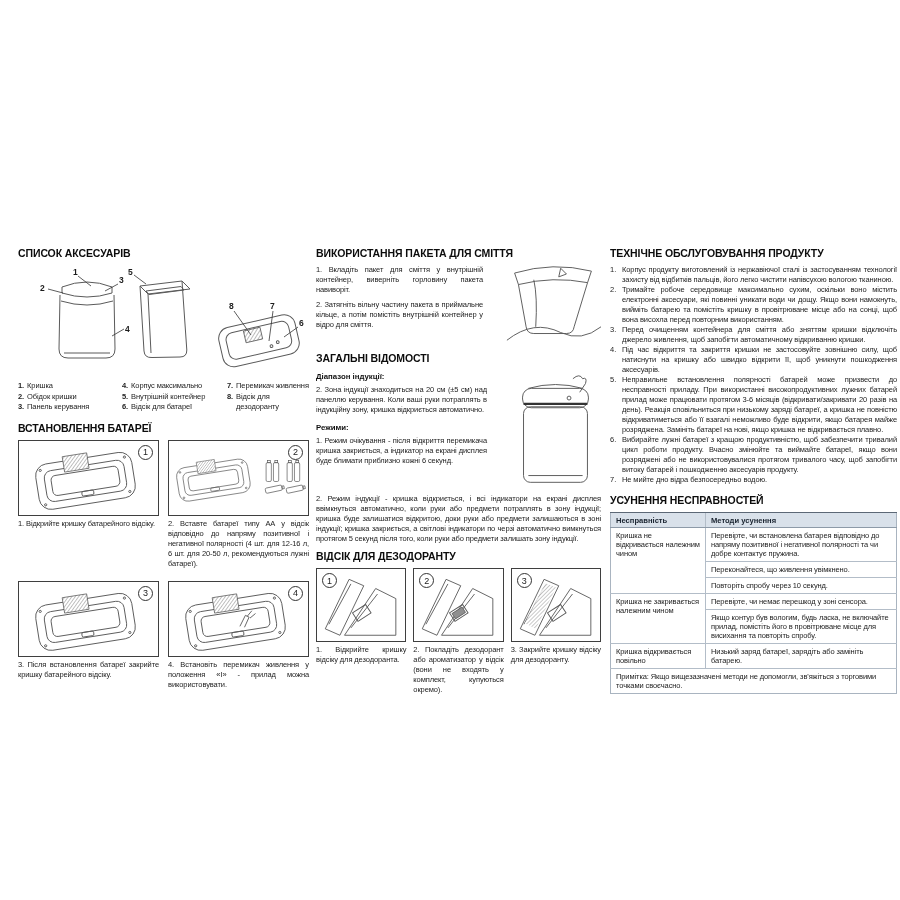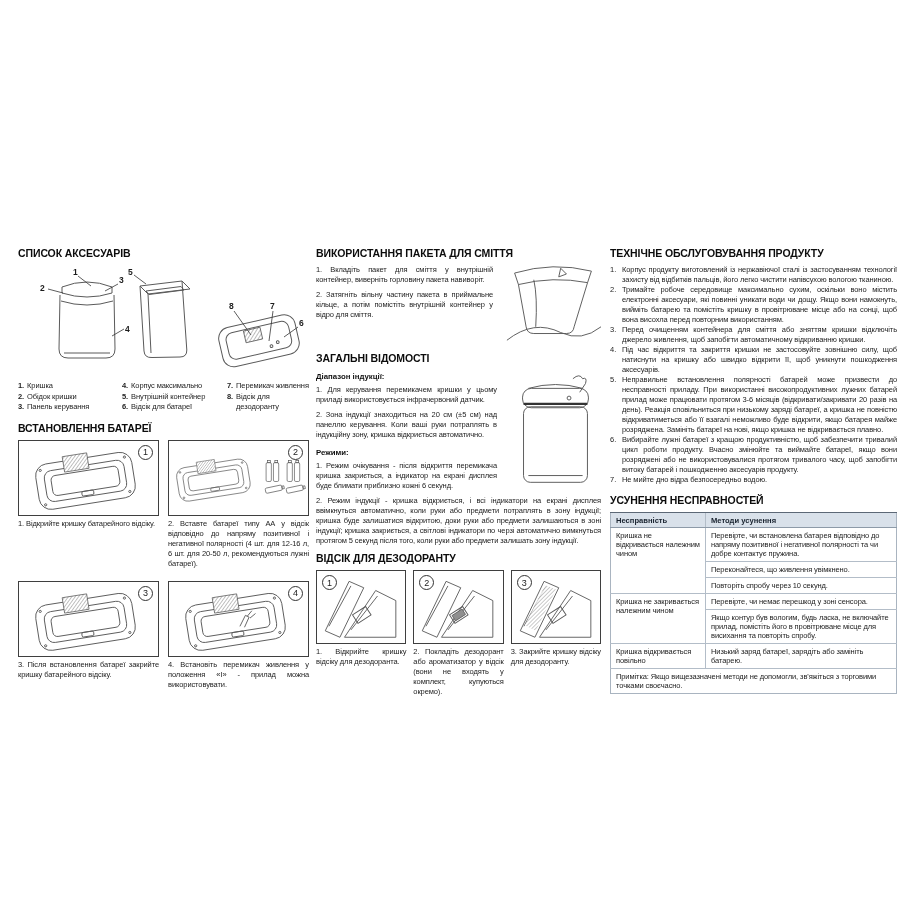--- a/index.html
+++ b/index.html
@@ -30,21 +30,21 @@
   .frame { position:relative; border:1px solid #3f3f3f; height:76px; background:#fff;
            display:flex; align-items:center; justify-content:center; gap:4px; overflow:hidden; }
   .g3 .frame { height:74px; }
   .badge { position:absolute; width:15px; height:15px; border:1.2px solid #333; border-radius:50%;
            background:#fff; font-size:9px; color:#222; display:flex; align-items:center; justify-content:center; z-index:2; }
   .badge.tr { top:4px; right:5px; }
   .badge.tl { top:4px; left:5px; }
   .cap { margin-top:3px; }
 
   
-  .media-row { display:flex; gap:12px; }
+  .media-row { display:flex; gap:22px; }
   .media-text { flex:1; min-width:0; }
   .bag-img { flex:none; margin-top:-13px; }
   .bin-img { flex:none; margin-top:2px; }
 
   
   .ml { display:flex; gap:3px; }
   .ml .mn { flex:none; width:9px; font-size:7.5px; line-height:10px; color:#232323; }
   .ml .mt { flex:1; }
 
   
@@ -276,21 +276,20 @@
           </g>
         </svg>
       </div>
     </div>
 
     <h2 class="h" style="margin-top:4px">ЗАГАЛЬНІ ВІДОМОСТІ</h2>
 
     <div class="media-row">
       <div class="media-text">
         <div class="sub">Діапазон індукції:</div>
-        <p class="t">1. Для керування перемикачем кришки у цьому приладі використовується інфрачервоний датчик.</p>
         <p class="t">2. Зона індукції знаходиться на 20 см (±5 см) над панеллю керування. Коли ваші руки потраплять в індукційну зону, кришка відкриється автоматично.</p>
         <div class="sub" style="margin-top:8px">Режими:</div>
         <p class="t">1. Режим очікування - після відкриття перемикача кришка закриється, а індикатор на екрані дисплея буде блимати приблизно кожні 6 секунд.</p>
       </div>
       <div class="bin-img">
         <svg width="92" height="118" viewBox="0 0 95 120">
           <g class="lineart">
             <path d="M66 6 q7 -6 10 0 q5 -2 3 5 l-6 9"></path>
             <rect x="14" y="16" width="68" height="20" rx="9"></rect>
             <path d="M20 16 Q48 8 76 16"></path>

